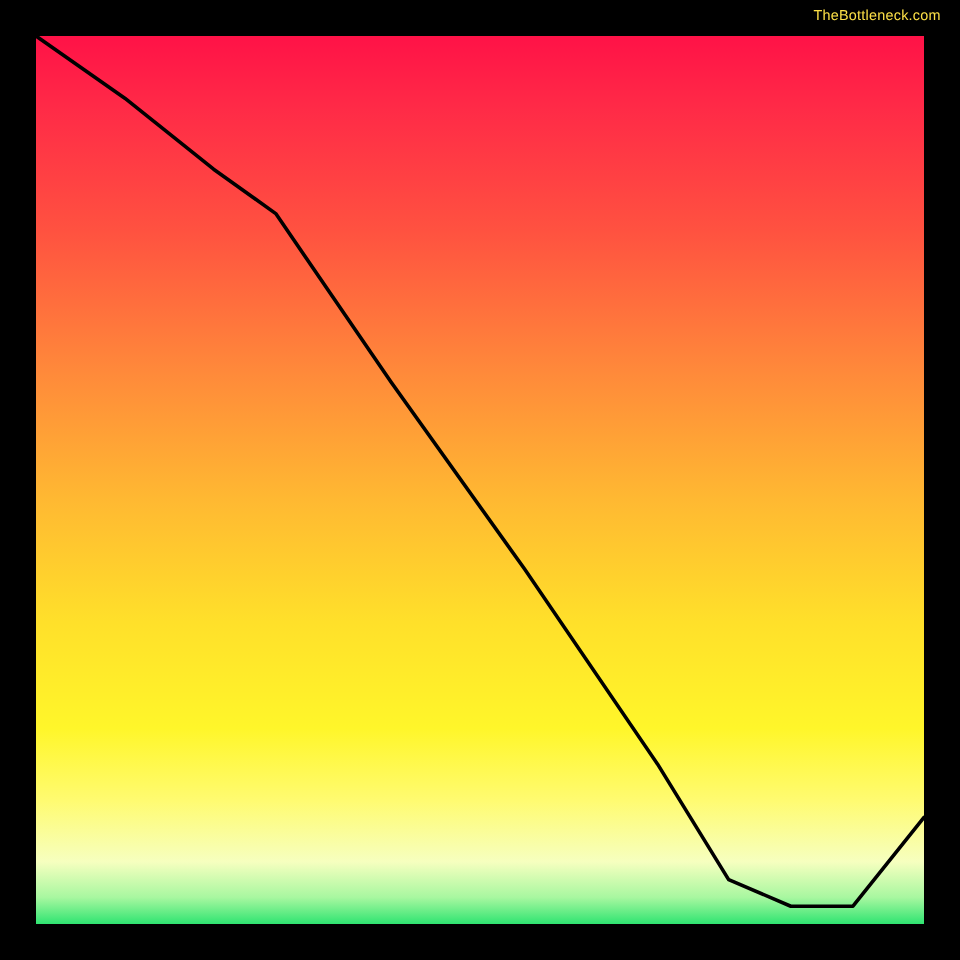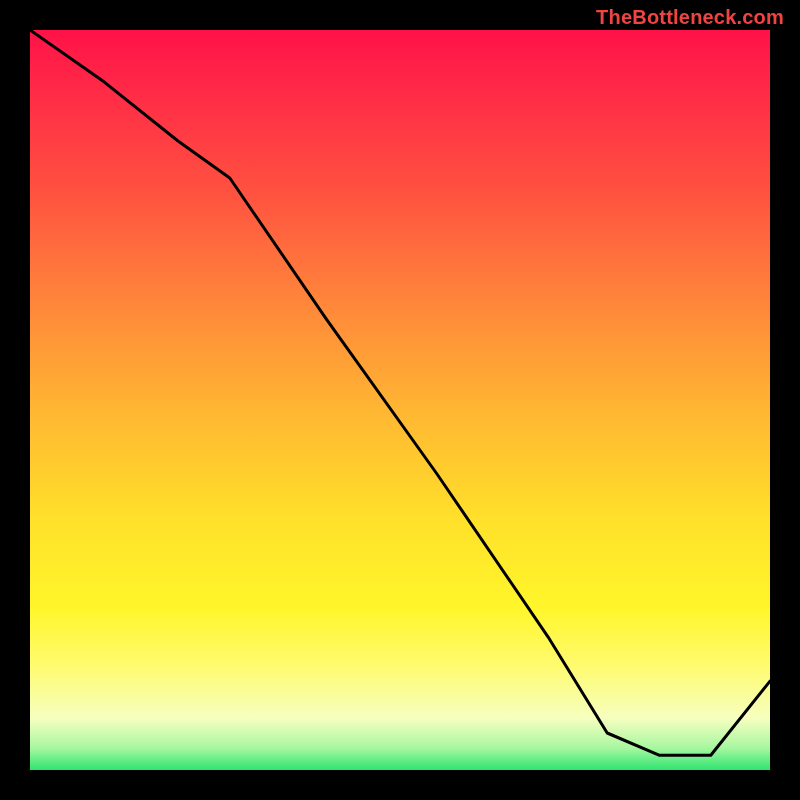--- a/index.html
+++ b/index.html
@@ -16,23 +16,23 @@
     top: 0;
     left: 0;
     width: 800px;
     height: 800px;
     background: #000;
   }
   .watermark {
     position: absolute;
     top: 6px;
     right: 16px;
-    color: #ef4444;
-    font-size: 20px;
-    font-weight: 700;
+    color: #fde047;
+    font-size: 12px;
+    font-weight: 400;
     letter-spacing: 0.2px;
   }
   .plot-area {
     position: absolute;
     left: 30px;
     top: 30px;
     width: 740px;
     height: 740px;
     overflow: hidden;
   }

